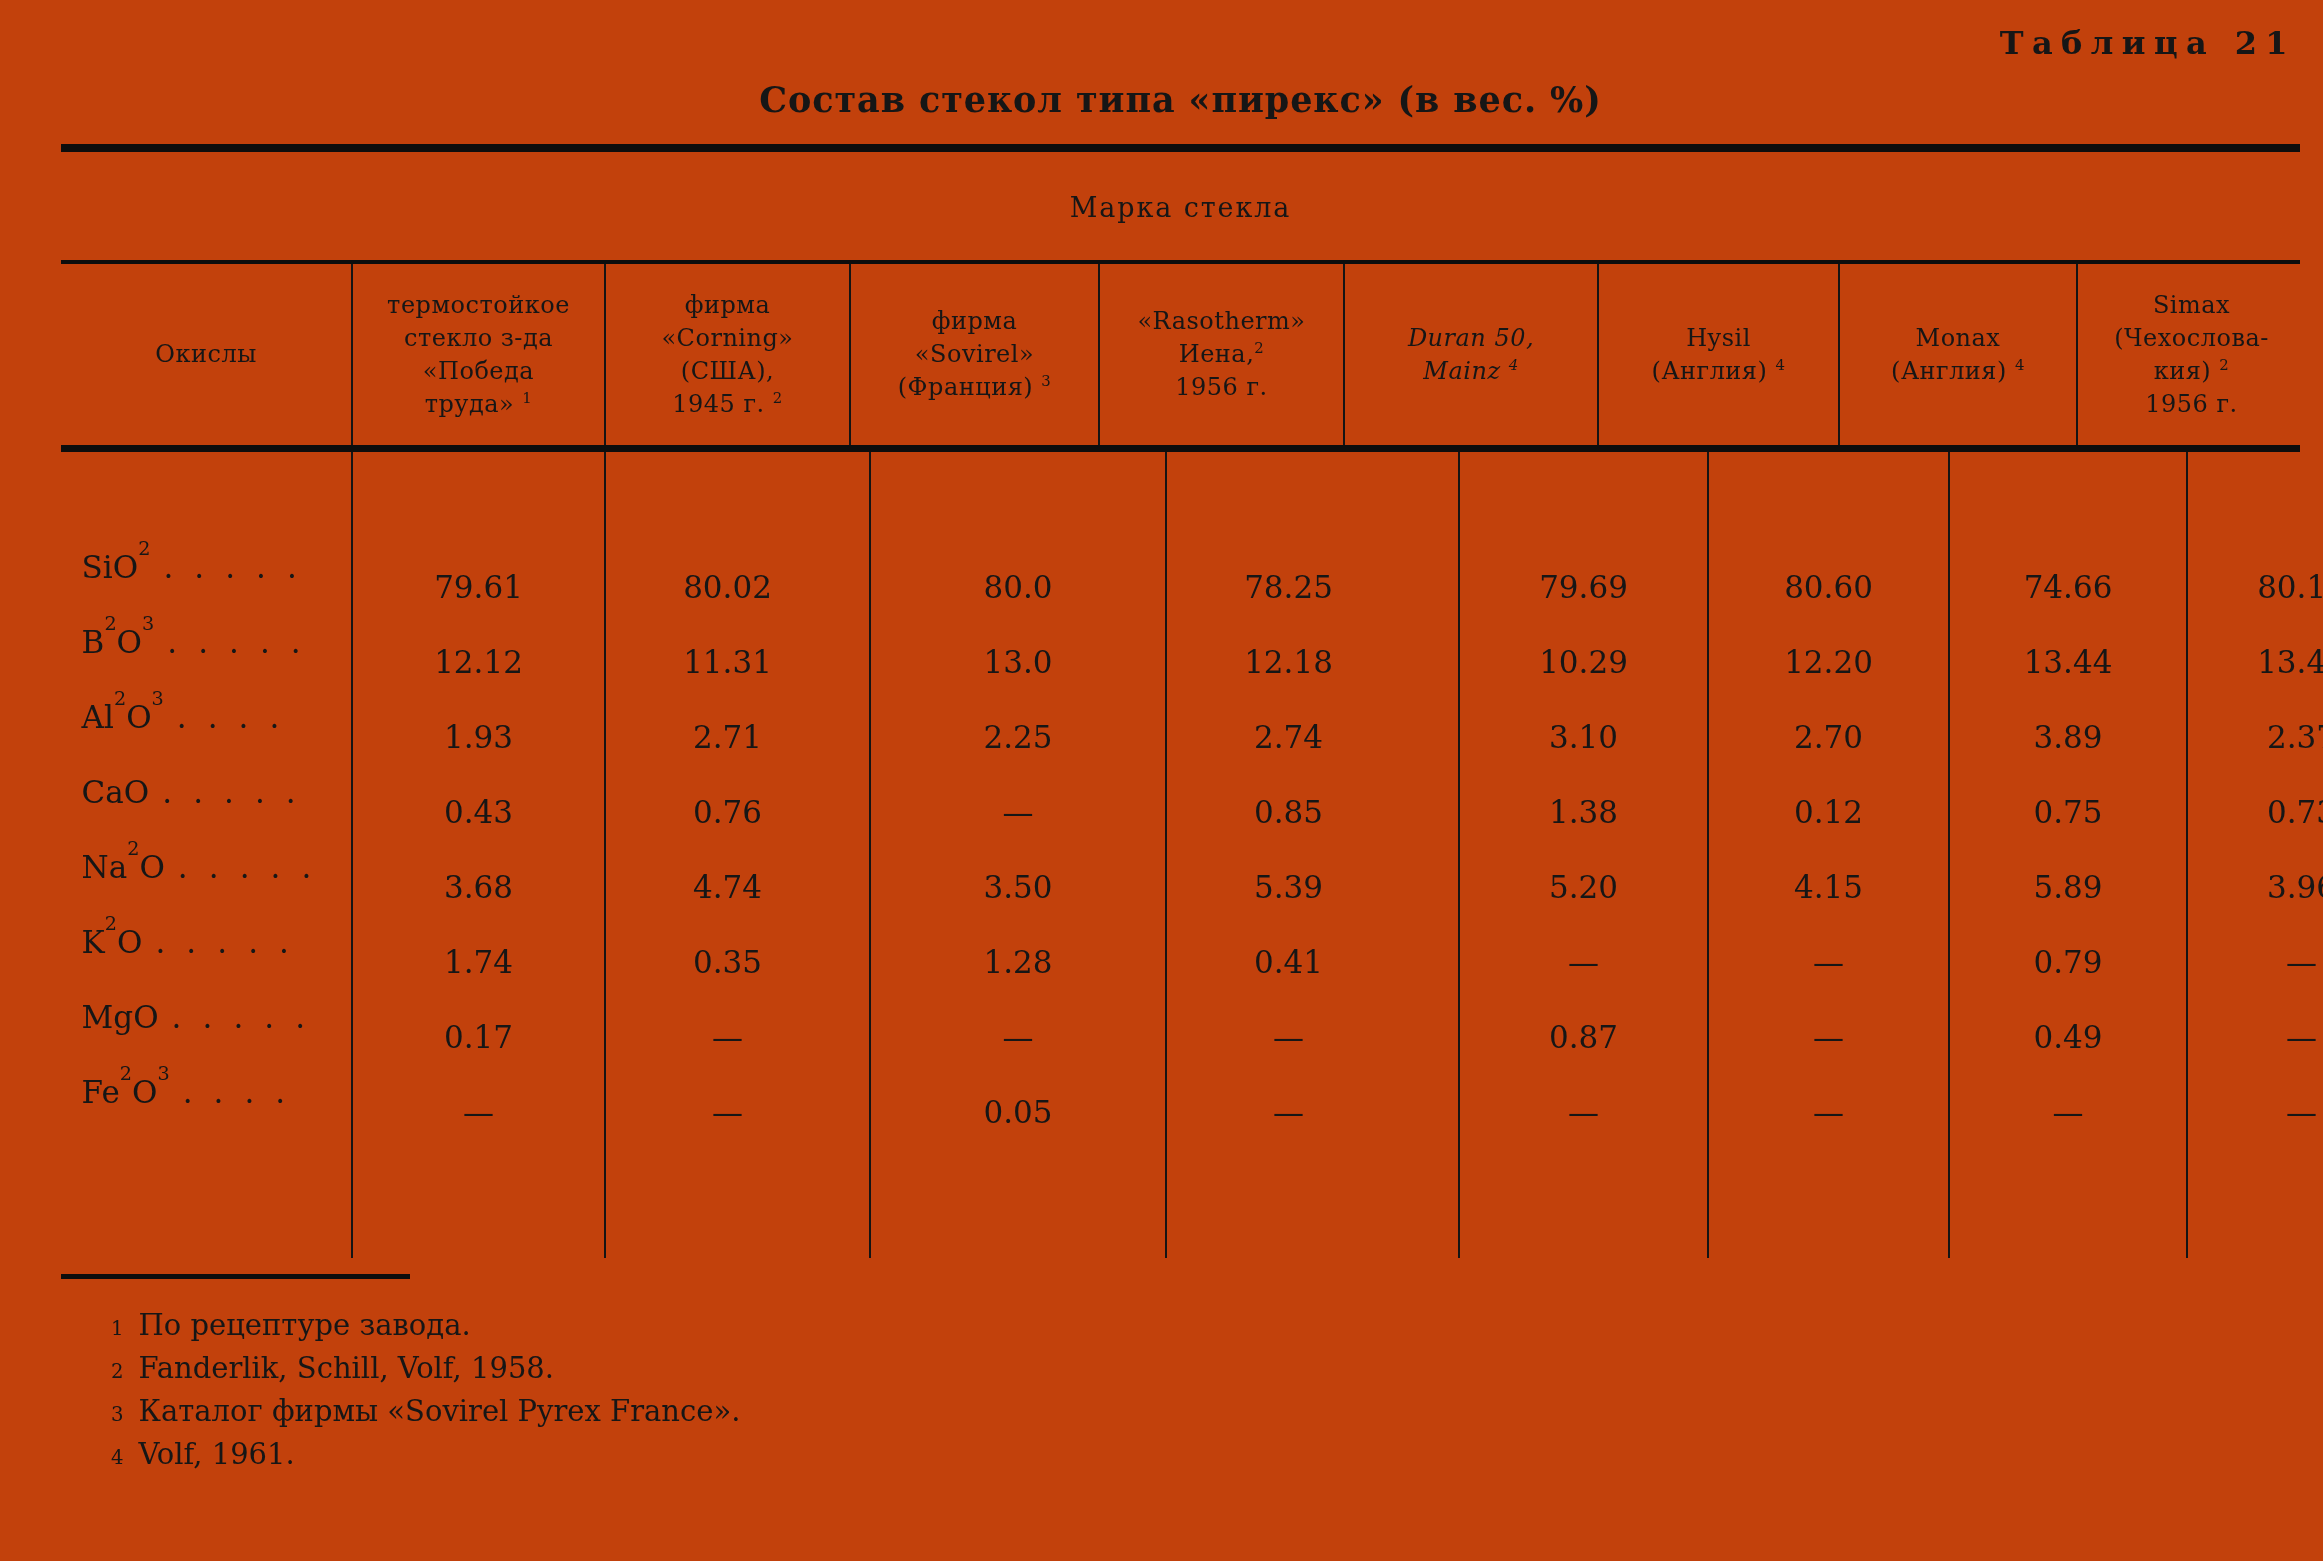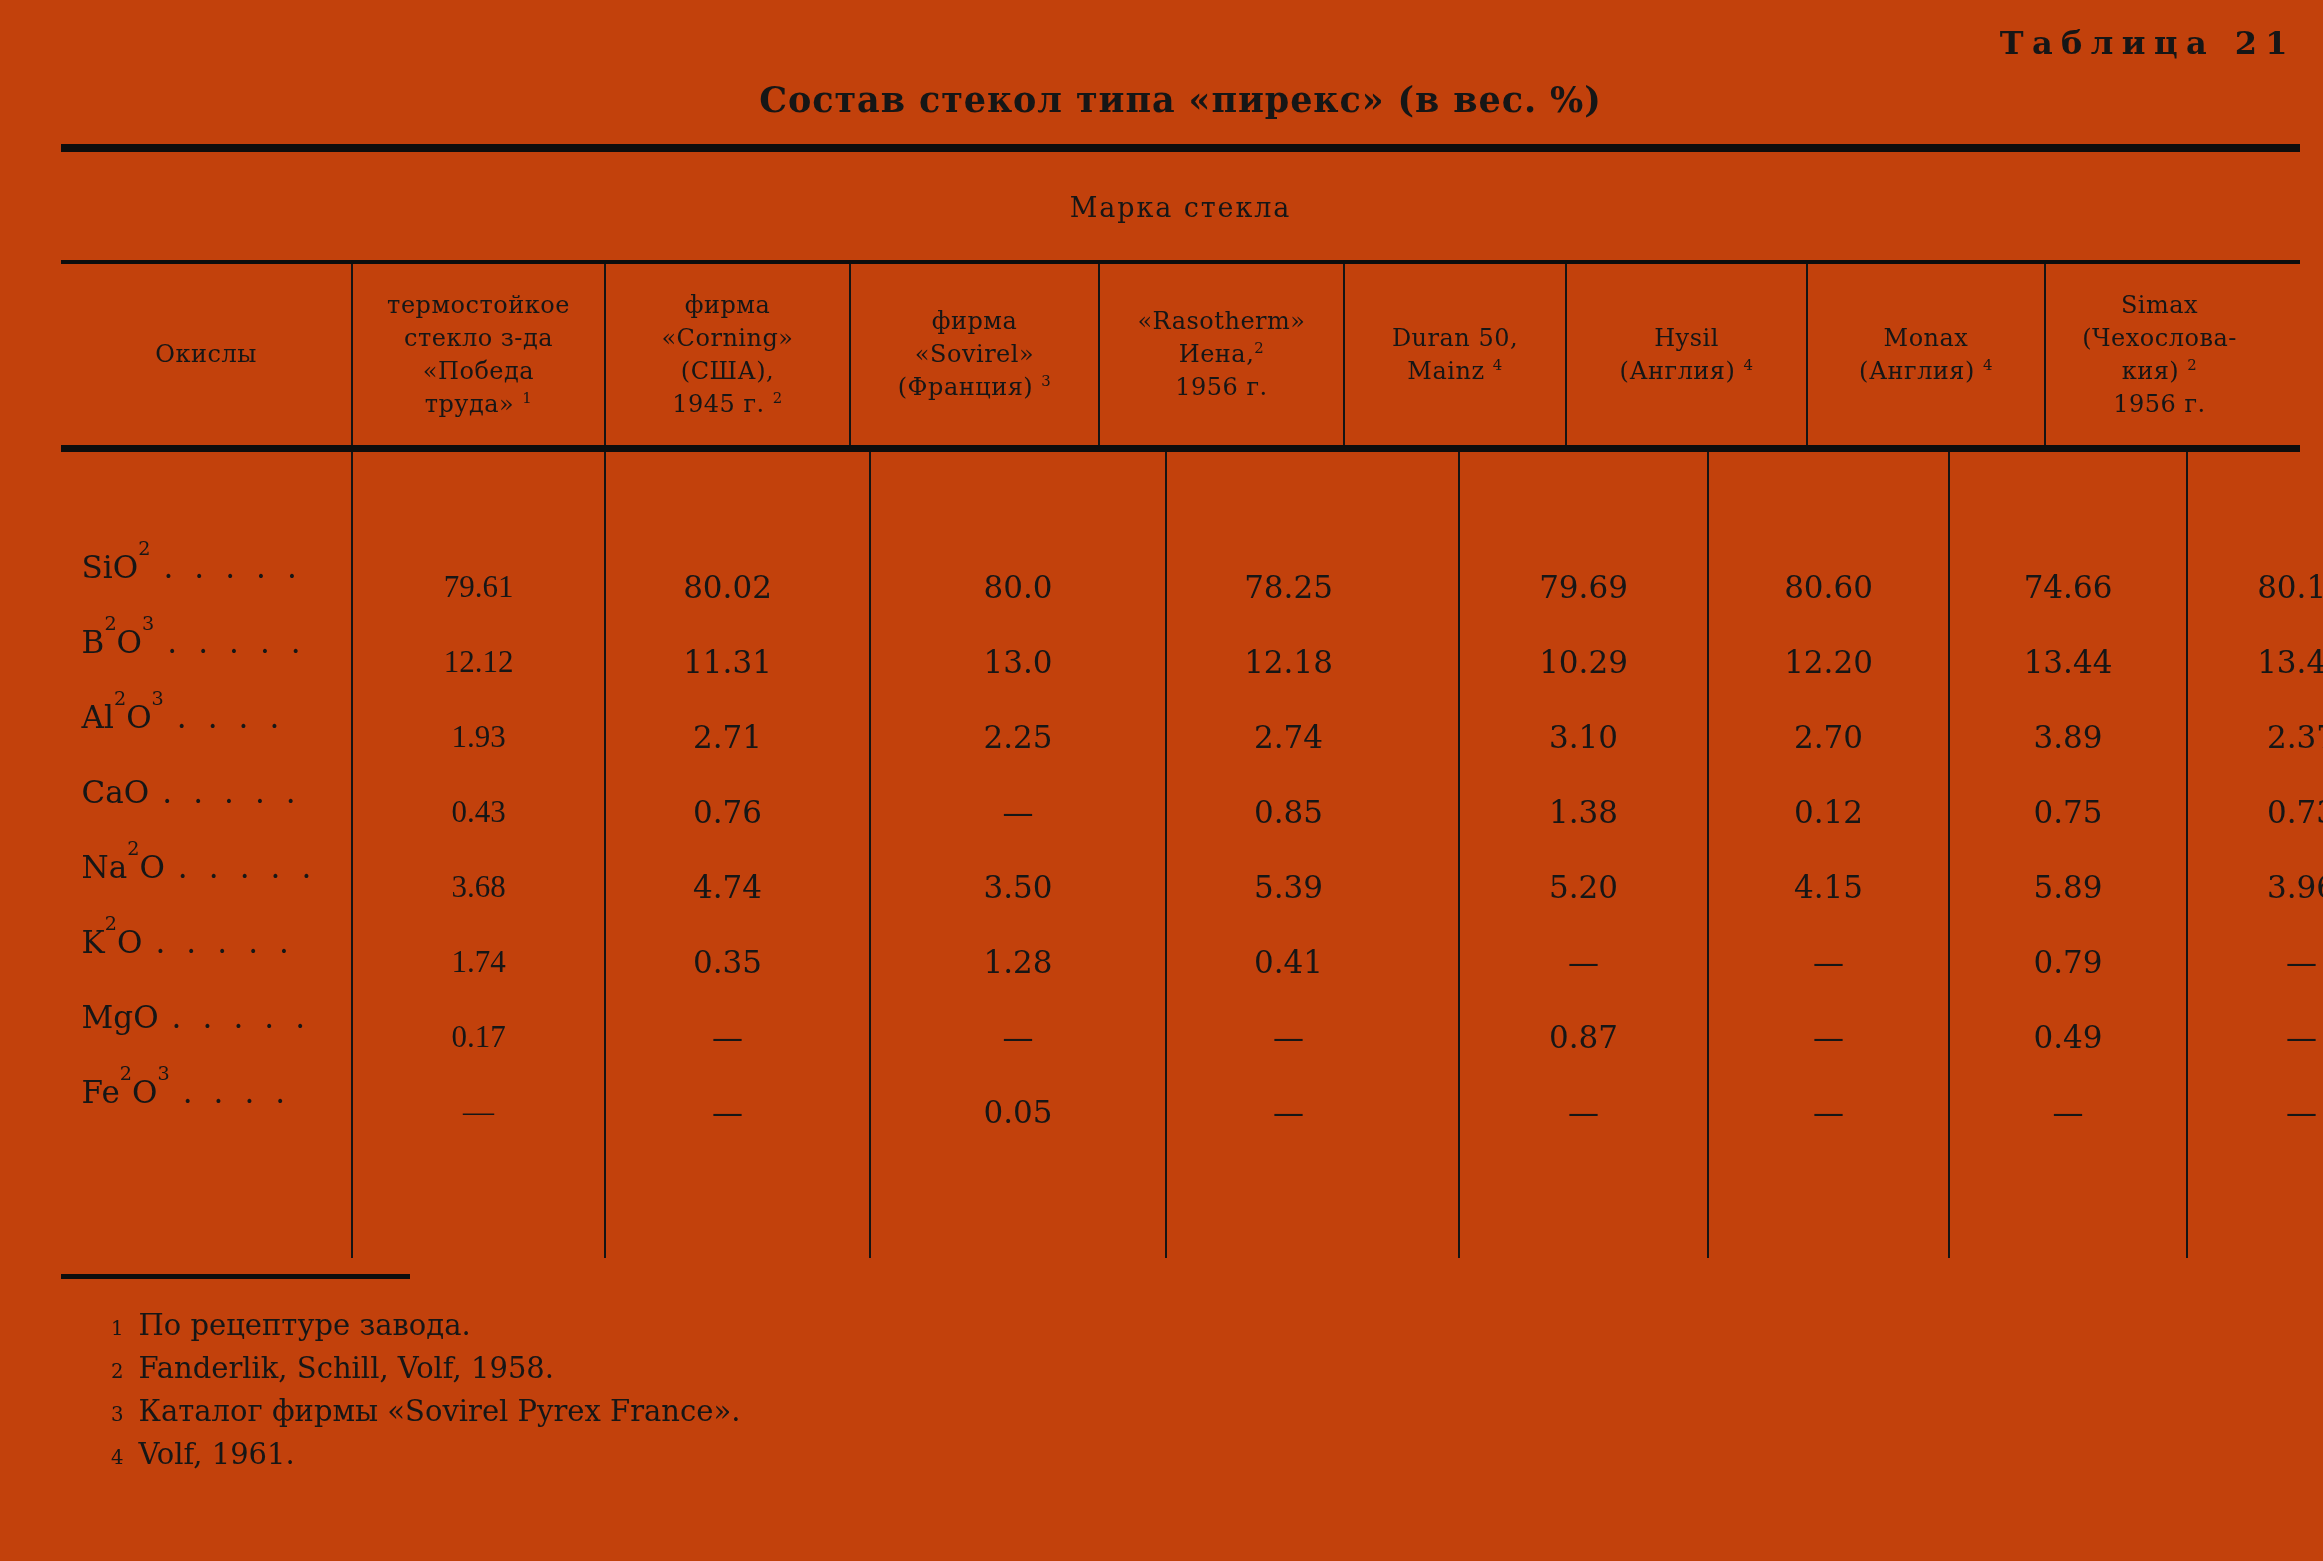--- a/index.html
+++ b/index.html
@@ -103,21 +103,21 @@
           <span>(Франция) <sup>3</sup></span>
         </div>
       </div>
       <div class="col sep" style="width: 245px;">
         <div class="hcell">
           <span>«Rasotherm»</span>
           <span>Иена,<sup>2</sup></span>
           <span>1956 г.</span>
         </div>
       </div>
-      <div class="col sep" style="width: 222px;">
+      <div class="col sep" style="width: 254px; font-style: italic;">
         <div class="hcell">
           <span>Duran 50,</span>
           <span>Mainz <sup>4</sup></span>
         </div>
       </div>
       <div class="col sep" style="width: 241px;">
         <div class="hcell">
           <span>Hysil</span>
           <span>(Англия) <sup>4</sup></span>
         </div>
@@ -144,21 +144,21 @@
       <div class="col bcol" style="width: 290px;">
         <div class="lcell">SiO<sub>2</sub><span class="dots">. . . . .</span></div>
         <div class="lcell">B<sub>2</sub>O<sub>3</sub><span class="dots">. . . . .</span></div>
         <div class="lcell">Al<sub>2</sub>O<sub>3</sub><span class="dots">. . . .</span></div>
         <div class="lcell">CaO<span class="dots">. . . . .</span></div>
         <div class="lcell">Na<sub>2</sub>O<span class="dots">. . . . .</span></div>
         <div class="lcell">K<sub>2</sub>O<span class="dots">. . . . .</span></div>
         <div class="lcell">MgO<span class="dots">. . . . .</span></div>
         <div class="lcell">Fe<sub>2</sub>O<sub>3</sub><span class="dots">. . . .</span></div>
       </div>
-      <div class="col sep bcol" style="width: 253px; font-family: Liberation Serif, serif;">
+      <div class="col sep bcol" style="width: 253px;">
         <div class="vcell">79.61</div>
         <div class="vcell">12.12</div>
         <div class="vcell">1.93</div>
         <div class="vcell">0.43</div>
         <div class="vcell">3.68</div>
         <div class="vcell">1.74</div>
         <div class="vcell">0.17</div>
         <div class="vcell">—</div>
       </div>
       <div class="col sep bcol" style="width: 245px;">

